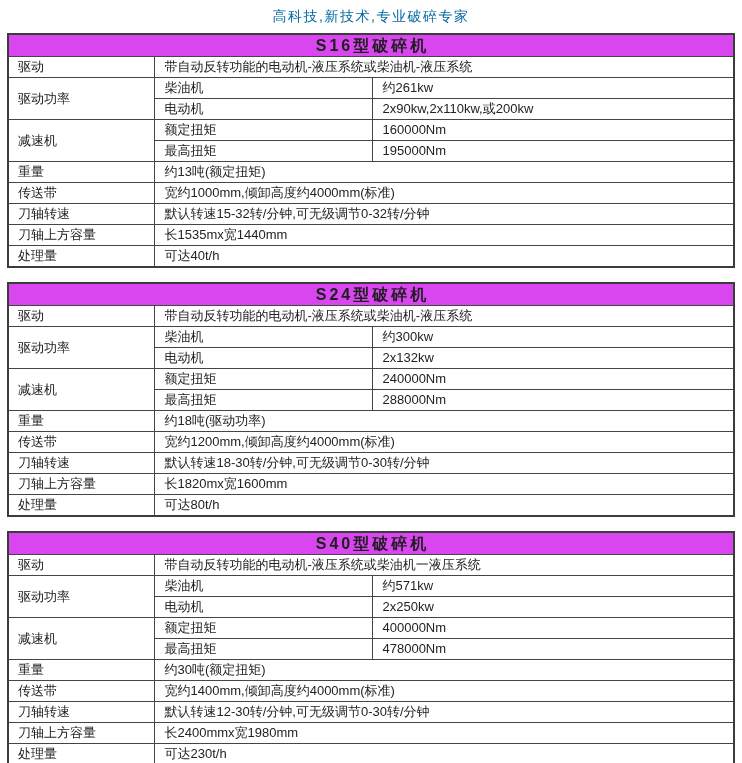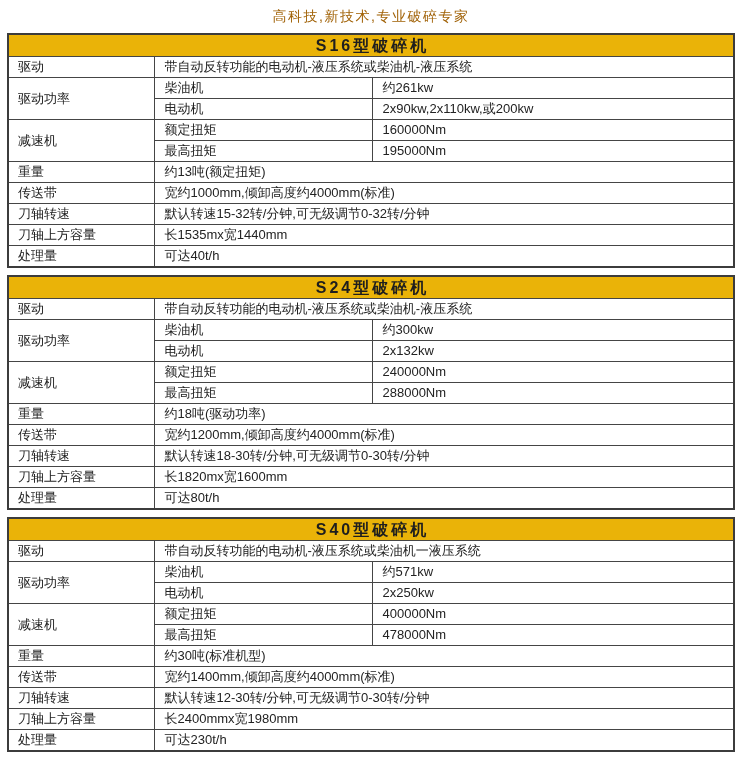--- a/index.html
+++ b/index.html
@@ -14,45 +14,46 @@
   .page {
     width: 742px;
     height: 763px;
     overflow: hidden;
   }
   .tagline {
     text-align: center;
     padding-top: 7px;
     font-size: 14px;
     letter-spacing: 1.5px;
-    color: #a16207;
+    color: #0369a1;
     height: 19px;
     line-height: 19px;
   }
   table.spec {
     width: 726px;
     margin: 7px auto 0 auto;
     border-collapse: collapse;
     table-layout: fixed;
     border: 2px solid #3c3c3c;
   }
   table.spec + table.spec {
+    margin-top: 14px;
   }
   table.spec td {
     border: 1px solid #454545;
     font-size: 13px;
     line-height: 16px;
     height: 20px;
     padding: 0 6px 0 9px;
     white-space: nowrap;
     overflow: hidden;
     vertical-align: middle;
   }
   table.spec td.title-cell {
-    background: #eab308;
+    background: #d946ef;
     text-align: center;
     font-weight: bold;
     font-size: 16px;
     letter-spacing: 3px;
     height: 21px;
     color: #1e1e1e;
   }
   col.c1 { width: 147px; }
   col.c2 { width: 218px; }
   col.c3 { width: 361px; }
@@ -201,21 +202,21 @@
       <td rowspan="2">减速机</td>
       <td>额定扭矩</td>
       <td>400000Nm</td>
     </tr>
     <tr>
       <td>最高扭矩</td>
       <td>478000Nm</td>
     </tr>
     <tr>
       <td>重量</td>
-      <td colspan="2">约30吨(标准机型)</td>
+      <td colspan="2">约30吨(额定扭矩)</td>
     </tr>
     <tr>
       <td>传送带</td>
       <td colspan="2">宽约1400mm,倾卸高度约4000mm(标准)</td>
     </tr>
     <tr>
       <td>刀轴转速</td>
       <td colspan="2">默认转速12-30转/分钟,可无级调节0-30转/分钟</td>
     </tr>
     <tr>

